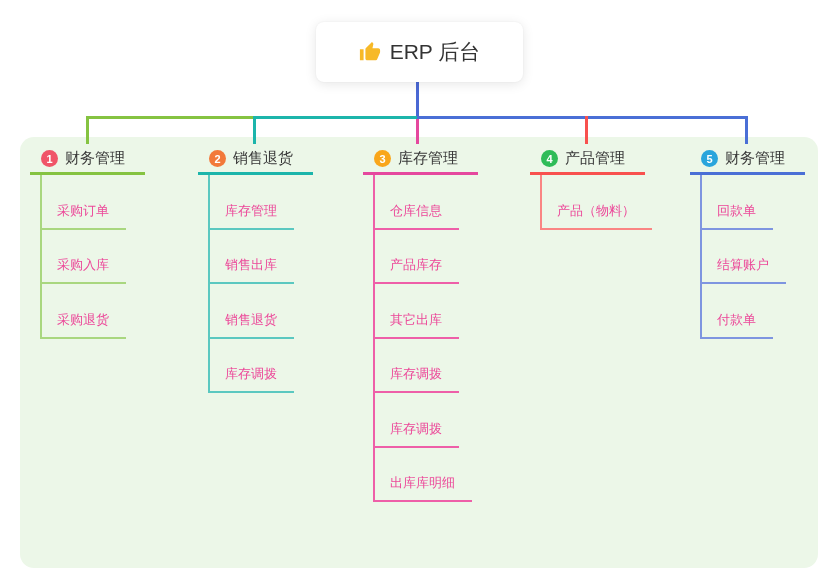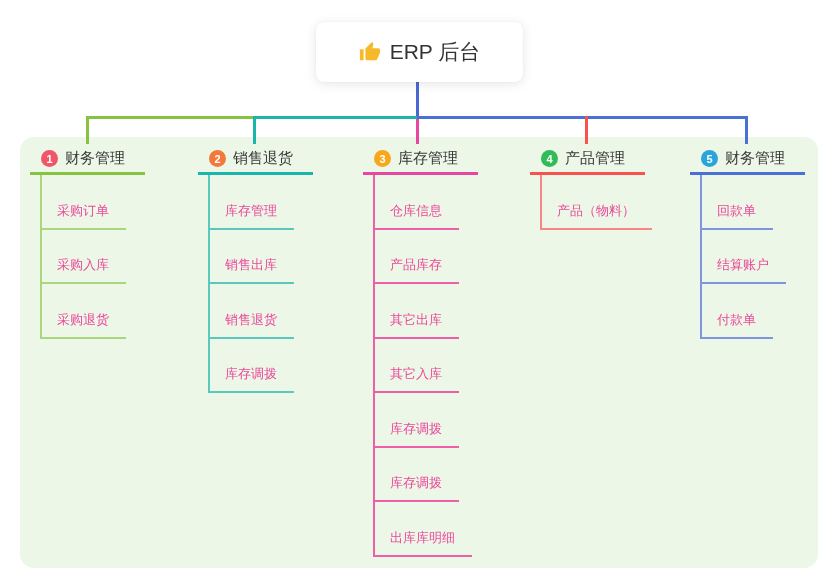--- a/index.html
+++ b/index.html
@@ -126,23 +126,20 @@
       <div class="child">
           <span class="child-cap">仓库信息</span>
         </div>
       <div class="child">
           <span class="child-cap">产品库存</span>
         </div>
       <div class="child">
           <span class="child-cap">其它出库</span>
         </div>
       <div class="child">
-          <span class="child-cap">其它入库</span>
-        </div>
-      <div class="child">
           <span class="child-cap">库存调拨</span>
         </div>
       <div class="child">
           <span class="child-cap">库存调拨</span>
         </div>
       <div class="child">
           <span class="child-cap">出库库明细</span>
         </div>
     </div>
   </div>

